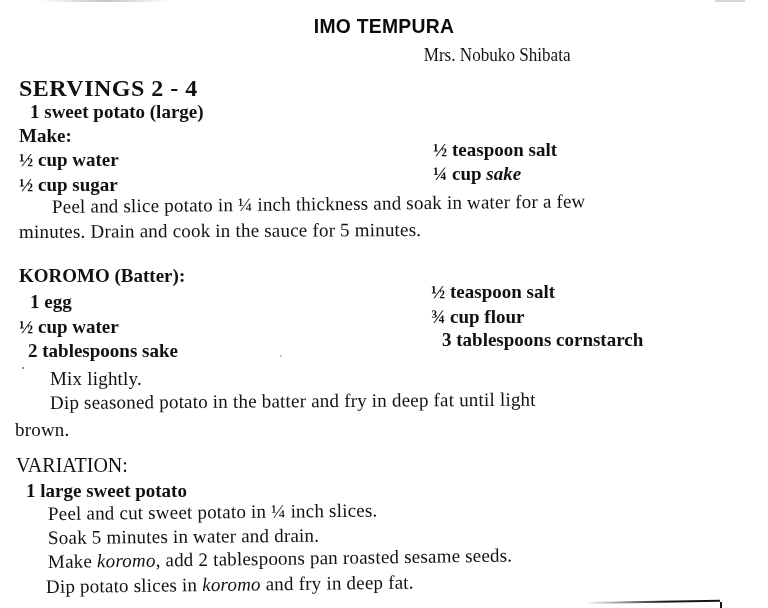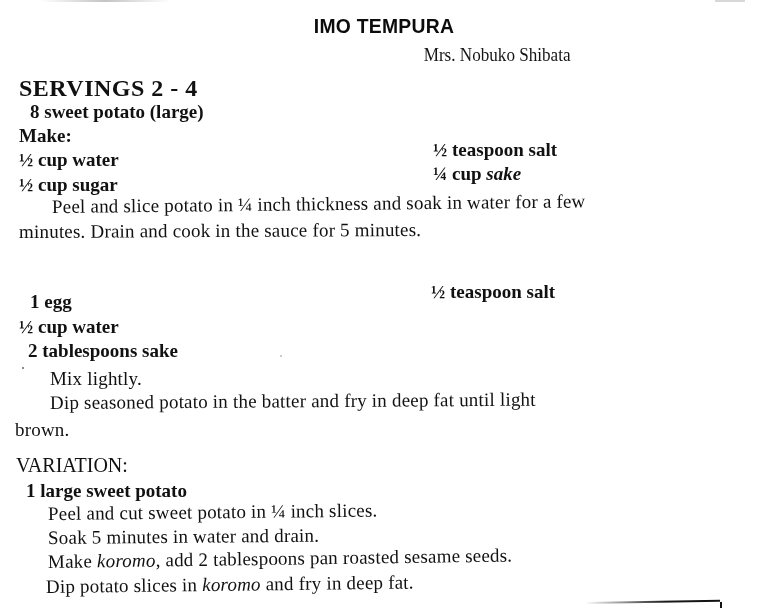--- a/index.html
+++ b/index.html
@@ -88,37 +88,42 @@
 <body>
 
 <div class="page">
   <div class="scan-top-smudge"></div>
   <div class="scan-top-smudge-right"></div>
 
   <div class="title">IMO TEMPURA</div>
   <div class="author">Mrs. Nobuko Shibata</div>
 
   <div class="line bold serv" style="left:19px; top:77px;">SERVINGS 2 - 4</div>
-  <div class="line bold" style="left:30px; top:101px;">8 sweet potato (large)</div>
+  <div class="line bold" style="left:30px; top:101px;">1 sweet potato (large)</div>
 
   <div class="line bold" style="left:19px; top:125px;">Make:</div>
   <div class="line bold" style="left:19px; top:149px;">½ cup water</div>
   <div class="line bold" style="left:19px; top:174px;text-align:right;">½ cup sugar</div>
   <div class="line bold" style="left:433px; top:139px;">½ teaspoon salt</div>
   <div class="line bold" style="left:433px; top:163px;">
     <span>¼ cup </span><span class="italic">sake</span>
   </div>
 
   <div class="line para" style="left:52px; top:196px; transform:rotate(-0.6deg); transform-origin:left;">Peel and slice potato in ¼ inch thickness and soak in water for a few</div>
   <div class="line para" style="left:19px; top:221px; transform:rotate(-0.3deg); transform-origin:left;">minutes. Drain and cook in the sauce for 5 minutes.</div>
 
+  <div class="line" style="left:19px; top:265px;">
+    <span class="bold">KOROMO</span><span class="bold"> (Batter):</span>
+  </div>
   <div class="line bold" style="left:30px; top:291px;">1 egg</div>
   <div class="line bold" style="left:19px; top:316px;">½ cup water</div>
   <div class="line bold" style="left:28px; top:340px;">2 tablespoons sake</div>
   <div class="line bold" style="left:431px; top:281px;">½ teaspoon salt</div>
+  <div class="line bold" style="left:431px; top:306px;">¾ cup flour</div>
+  <div class="line bold" style="left:442px; top:329px;">3 tablespoons cornstarch</div>
 
   <div class="line para" style="left:50px; top:368px;">Mix lightly.</div>
   <div class="line para" style="left:50px; top:392px; transform:rotate(-0.4deg); transform-origin:left;">Dip seasoned potato in the batter and fry in deep fat until light</div>
   <div class="line para" style="left:15px; top:419px;">brown.</div>
 
   <div class="line" style="left:16px; top:454px; font-size:20px;">VARIATION:</div>
   <div class="line bold" style="left:26px; top:480px;">1 large sweet potato</div>
   <div class="line para" style="left:48px; top:503px; transform:rotate(-0.6deg); transform-origin:left;">Peel and cut sweet potato in ¼ inch slices.</div>
   <div class="line para" style="left:48px; top:527px; transform:rotate(-0.5deg); transform-origin:left;">Soak 5 minutes in water and drain.</div>
   <div class="line para" style="left:48px; top:551px; transform:rotate(-0.8deg); transform-origin:left;">

